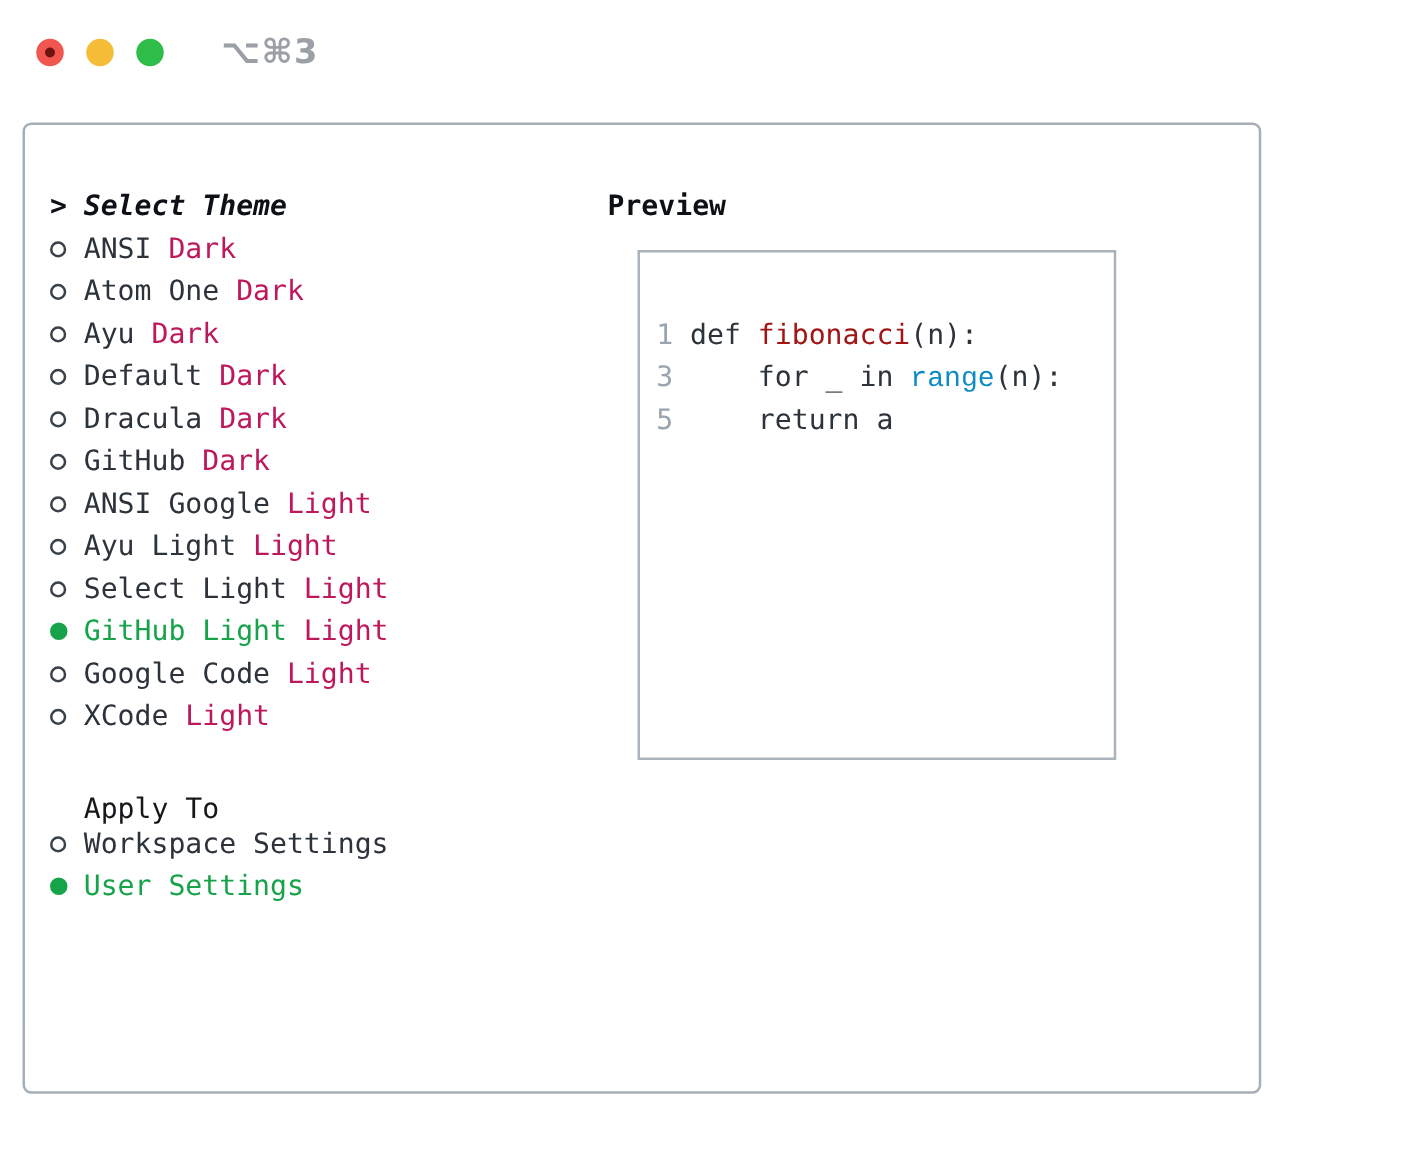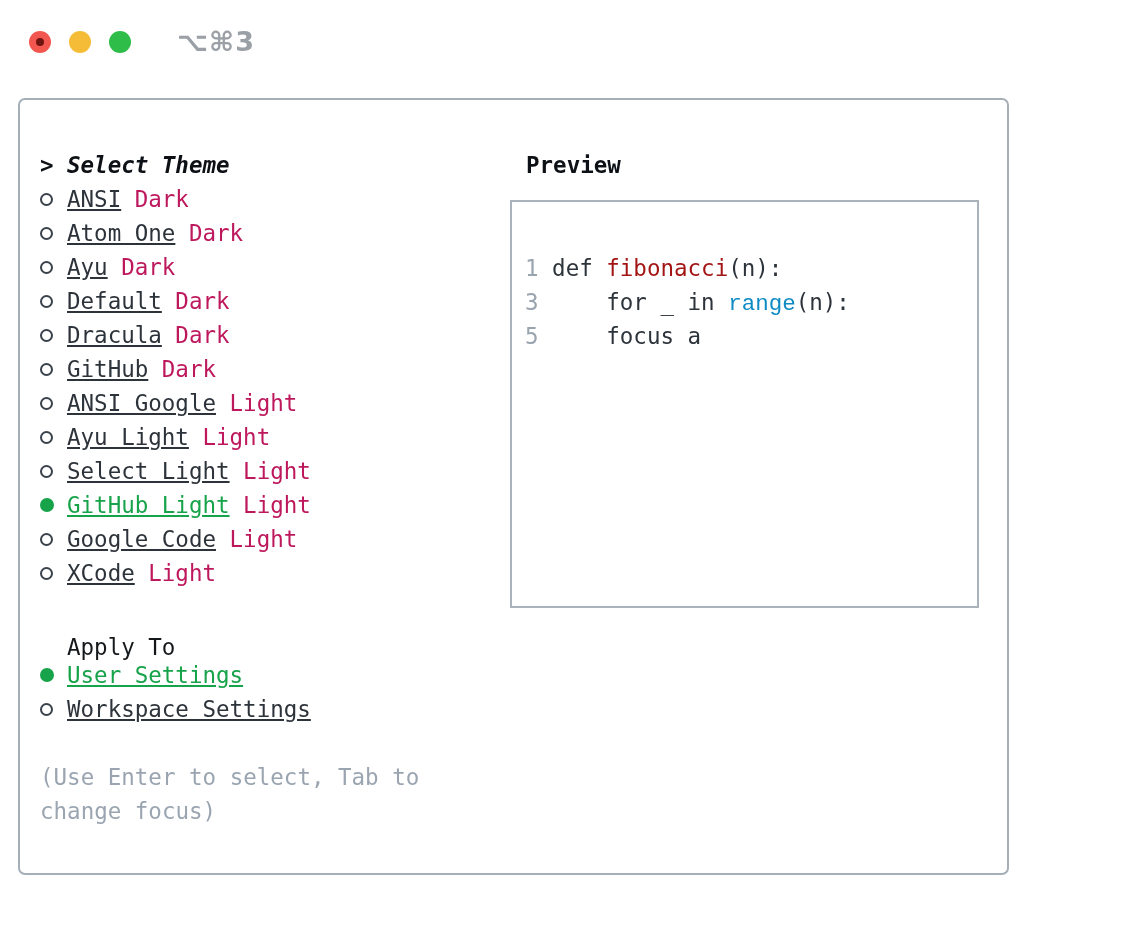--- a/index.html
+++ b/index.html
@@ -105,47 +105,47 @@
   }
   .hdr {
     font-weight: 700;
     color: #0d1116;
     font-style: italic;
   }
   .subhdr {
     color: #15181b;
     margin-top: 12px;
   }
-  .item-name { color: #2d333a; text-decoration: underline; }
+  .item-name { color: #2d333a; }
   .item-name.sel { color: var(--green); }
   .item-variant { color: #be185d; margin-left: 1ch; }
   .spacer { height: 34px; }
   .help {
     width: 432px;
     line-height: 34px;
     color: #9aa5b1;
     white-space: normal;
   }
 
   
   .preview-label {
     position: absolute;
-    left: 506px;
+    left: 466px;
     top: 48px;
     height: 34px;
     line-height: 34px;
     font-size: 22.5px;
     font-weight: 700;
     color: #0d1116;
   }
   .preview-box {
     position: absolute;
     left: 490px;
     top: 100px;
-    width: 469px;
+    width: 383px;
     height: 408px;
     border: 2px solid #aab3bb;
     background: #ffffff;
     box-sizing: border-box;
     padding: 49px 0 0 13px;
     overflow: hidden;
   }
   .pline {
     height: 34px;
     line-height: 34px;
@@ -196,35 +196,34 @@
         </div>
 
       <div class="spacer"></div>
 
       <div class="row">
         <span class="bullet"></span>
         <span class="subhdr">Apply To</span>
       </div>
 
       <div id="apply-options">
+          <div class="row"><span class="bullet"><span class="radio"></span></span><span class="item-name">Workspace Settings</span></div>
           <div class="row"><span class="bullet"><span class="radio sel"></span></span><span class="item-name sel">User Settings</span></div>
-          <div class="row"><span class="bullet"><span class="radio"></span></span><span class="item-name">Workspace Settings</span></div>
         </div>
 
       <div class="spacer"></div>
 
-      <div class="help">(Use Enter to select, Tab to change focus)</div>
     </div>
 
     <div class="preview-label">Preview</div>
 
     <div class="preview-box">
       <div id="code-lines">
           <div class="pline"><span class="lnum">1 </span><span class="tok-default">def </span><span class="tok-function">fibonacci</span><span class="tok-default">(n):</span></div>
           <div class="pline"><span class="lnum">3 </span><span class="tok-default">    for _ in </span><span class="tok-builtin">range</span><span class="tok-default">(n):</span></div>
-          <div class="pline"><span class="lnum">5 </span><span class="tok-default">    focus a</span></div>
+          <div class="pline"><span class="lnum">5 </span><span class="tok-default">    return a</span></div>
         </div>
       <div class="pline"></div>
       <div id="diff-lines"></div>
     </div>
 
   </div>
 </div>
 
 </body></html>

